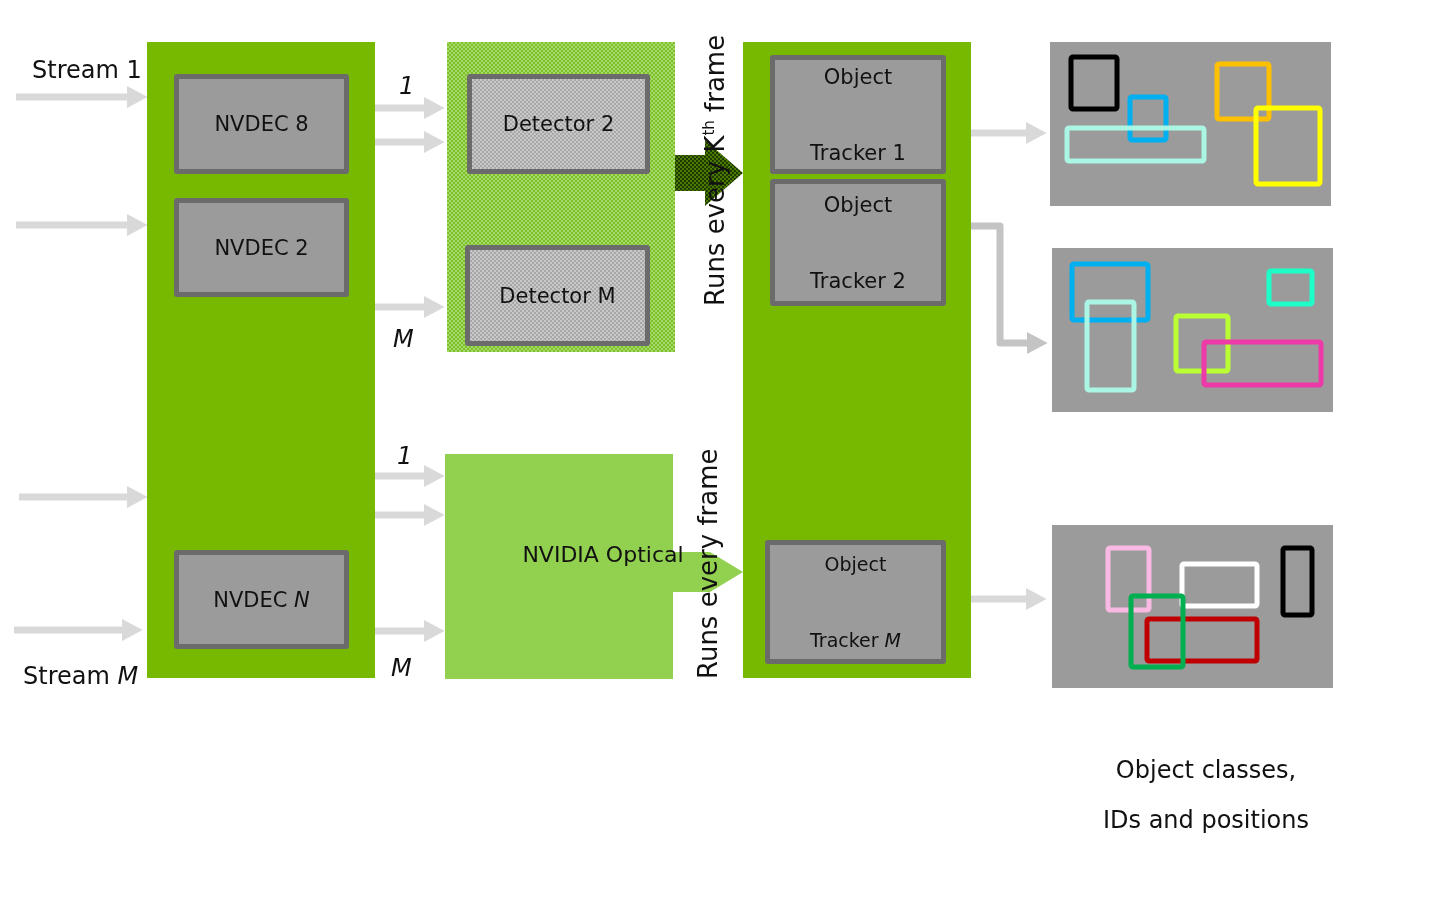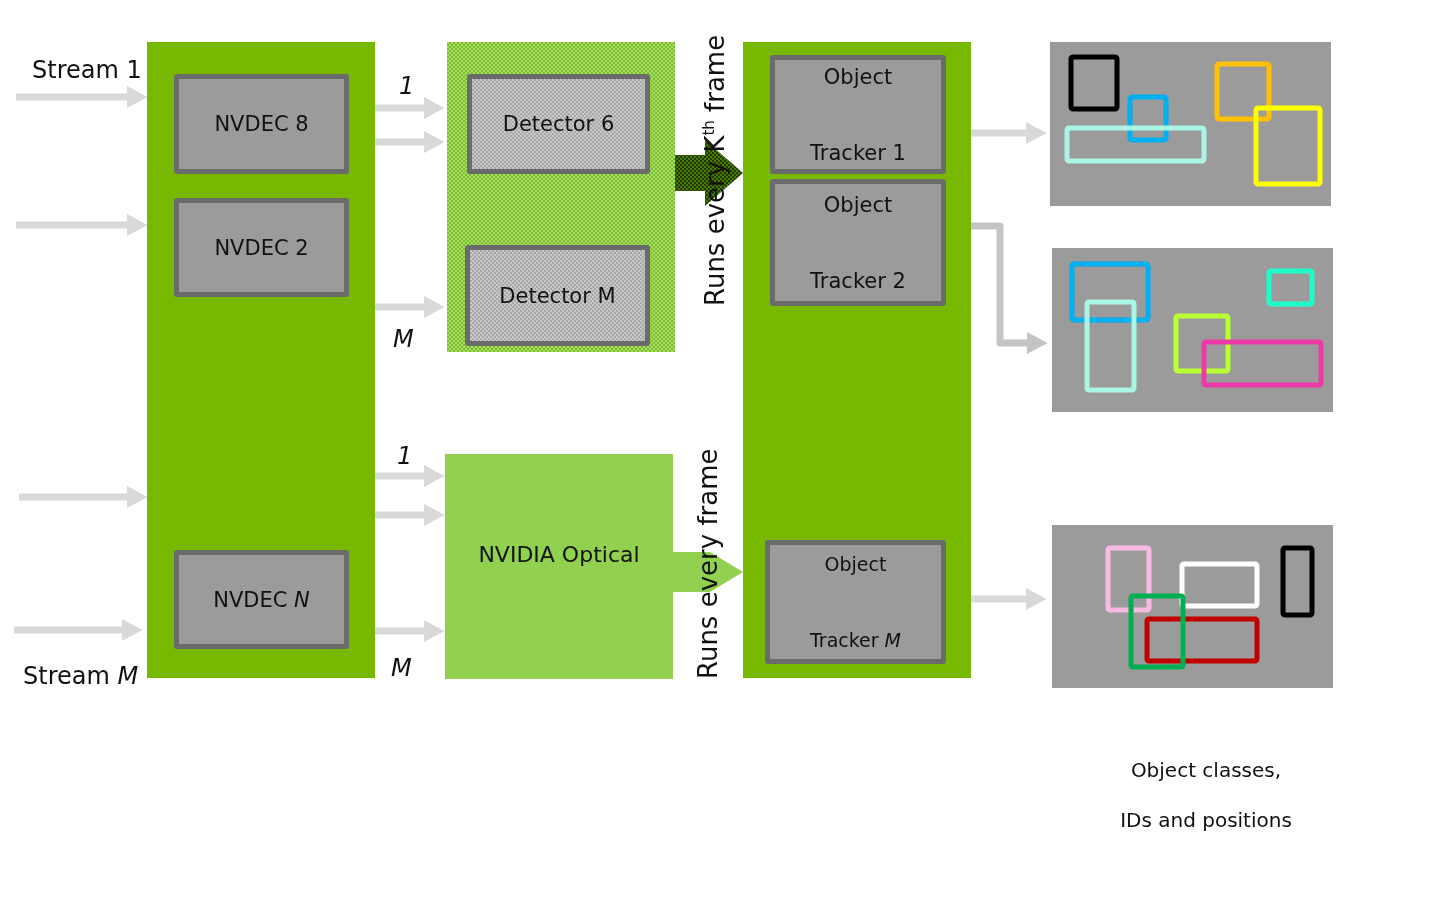--- a/index.html
+++ b/index.html
@@ -25,22 +25,22 @@
       background-color: #c8c8c8;
       background-image:
         linear-gradient(45deg, #a8a8a8 25%, transparent 25%, transparent 75%, #a8a8a8 75%),
         linear-gradient(45deg, #a8a8a8 25%, transparent 25%, transparent 75%, #a8a8a8 75%);
       background-size: 4px 4px; background-position: 0 0, 2px 2px;
     }
     .label { font-size: 24px; white-space: nowrap; }
     .ital { font-style: italic; }
     .vtext { font-size: 26px; white-space: nowrap; transform-origin: left top; transform: rotate(-90deg); }
     svg { position: absolute; left: 0; top: 0; overflow: visible; }
-    .caption { font-size: 20px; text-align: center; width: 320px; line-height: 50px; }
-    .flow-text { font-size: 22px; text-align: center; line-height: 37px; color: #111; }
+    .caption { font-size: 24px; text-align: center; width: 320px; line-height: 50px; }
+    .flow-text { font-size: 22px; text-align: center; line-height: 37px; color: #111; padding-left: 44px; }
   </style>
 </head>
 <body>
 
 <svg width="1440" height="914">
   <defs>
     <marker id="ah" markerWidth="3" markerHeight="3.2" refX="0.2" refY="1.6" orient="auto" markerUnits="strokeWidth">
       <path d="M0,0 L3,1.6 L0,3.2 z" fill="#d9d9d9"></path>
     </marker>
     <marker id="ah2" markerWidth="3" markerHeight="3.2" refX="0.2" refY="1.6" orient="auto" markerUnits="strokeWidth">
@@ -80,21 +80,21 @@
     <span><span>NVDEC </span><span class="ital">N</span></span>
   </div>
 
 <div class="abs label ital" style="left:399px; top:72px;">1</div>
 <div class="abs label ital" style="left:393px; top:325px;">M</div>
 <div class="abs label ital" style="left:397px; top:442px;">1</div>
 <div class="abs label ital" style="left:391px; top:654px;">M</div>
 
 <div class="abs detector-bg" style="left:447px; top:42px; width:228px; height:310px;"></div>
 <div class="abs gray-box hatched" style="left:467px; top:74px; width:183px; height:100px;">
-    <span>Detector 6</span>
+    <span>Detector 2</span>
   </div>
 <div class="abs gray-box hatched" style="left:465px; top:245px; width:185px; height:101px;">
     <span>Detector M</span>
   </div>
 
 <svg width="1440" height="914">
   <defs>
     <pattern id="dk" width="4" height="4" patternUnits="userSpaceOnUse">
       <rect width="4" height="4" fill="#4a7a00"></rect>
       <rect width="2" height="2" fill="#1f3a00"></rect>

